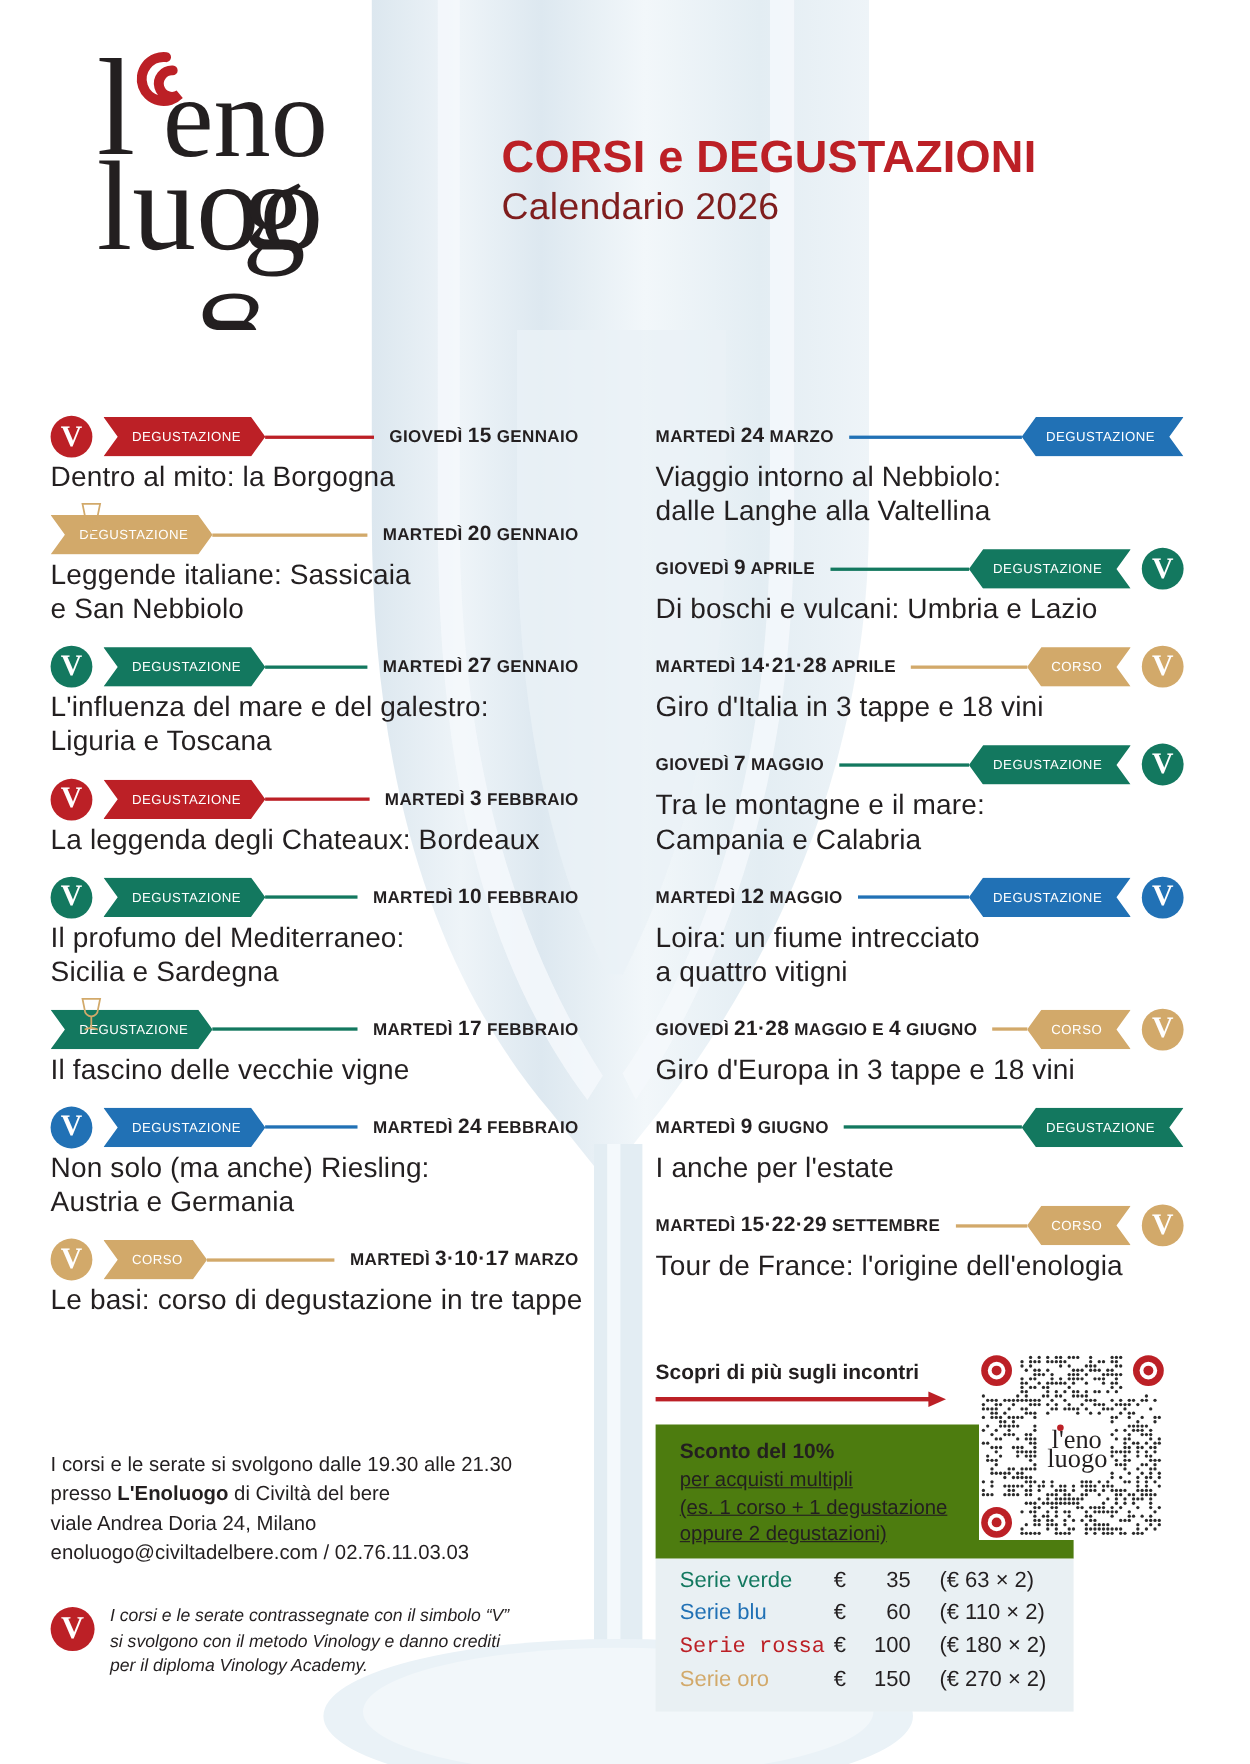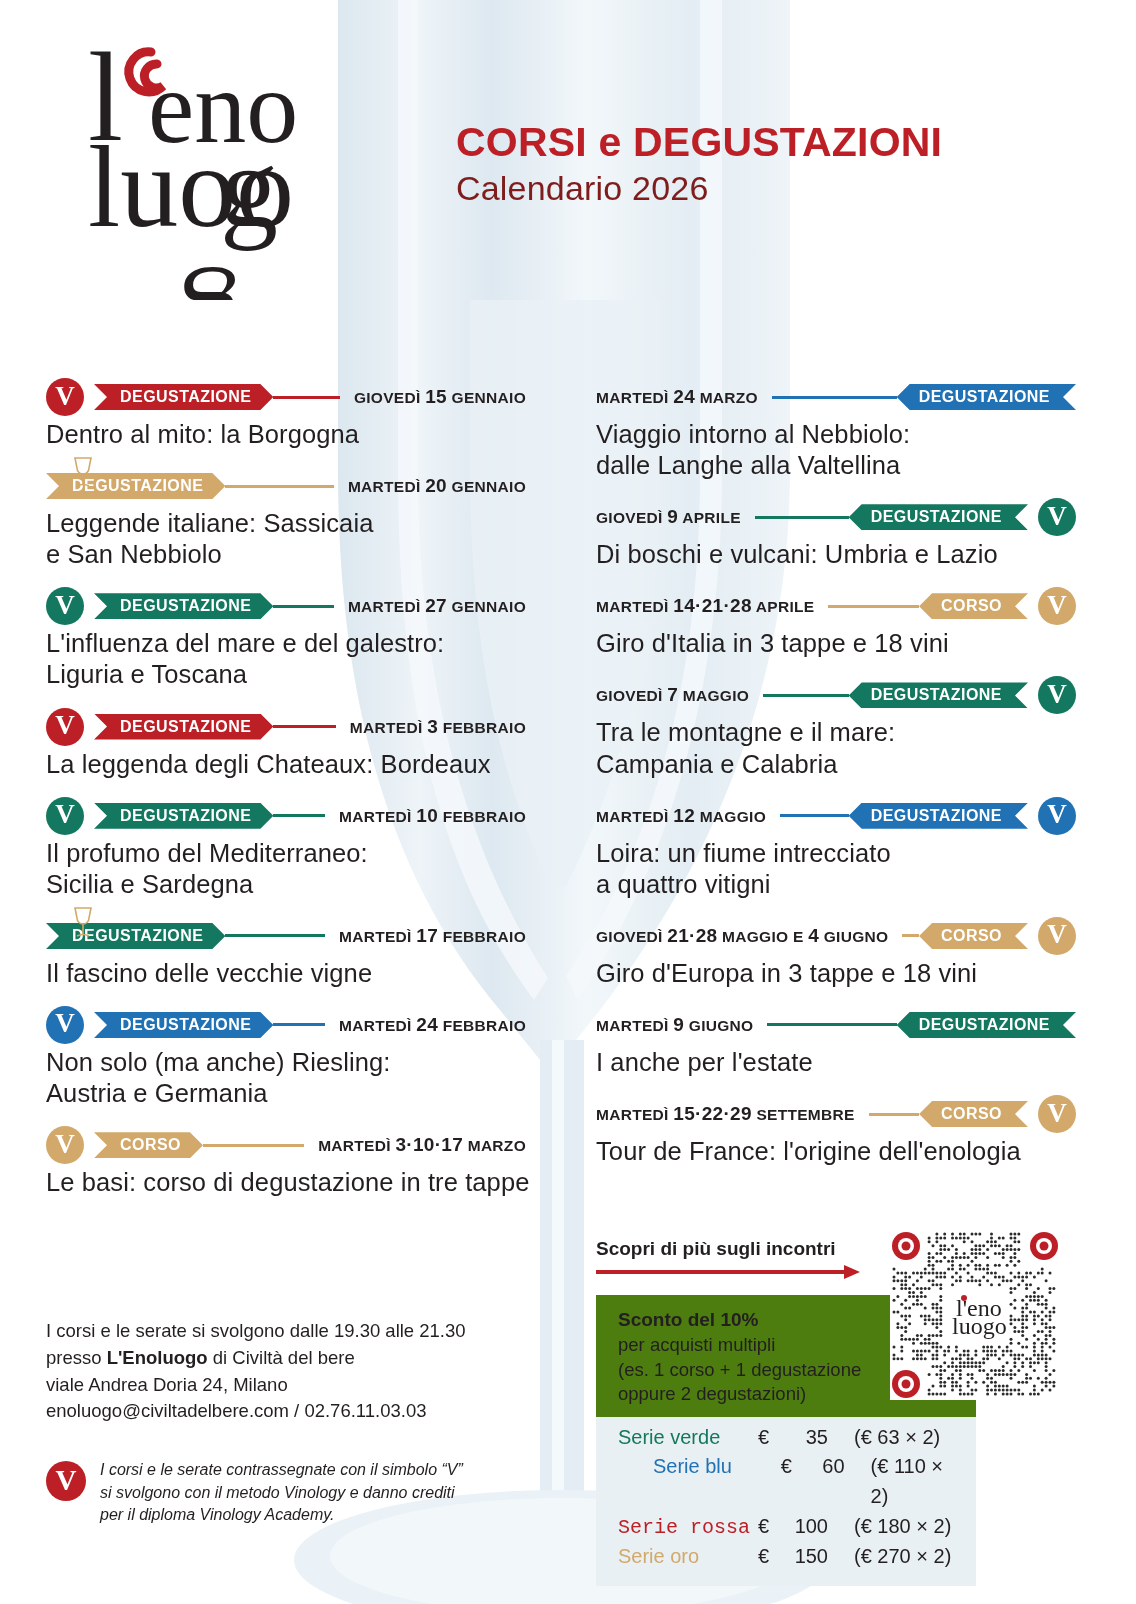--- a/index.html
+++ b/index.html
@@ -42,22 +42,22 @@
     position:relative;
   }
   .vbadge span {
     font-family:"Liberation Serif", serif; font-weight:bold;
     font-size:27px; line-height:1; color:#ffffff;
     position:relative; top:-1px;
   }
 
   
   .ribbon {
-    height:26px; display:flex; align-items:center;
-    color:#fff; font-size:16px; font-weight:bold; letter-spacing:.45px;
+    height:36px; display:flex; align-items:center;
+    color:#fff; font-size:12px; font-weight:normal; letter-spacing:.45px;
     padding:0 22px 0 26px; margin-left:10px;
     clip-path: polygon(0 0, calc(100% - 13px) 0, 100% 50%, calc(100% - 13px) 100%, 0 100%, 13px 50%);
     white-space:nowrap;
   }
   .ehead.rtl .ribbon {
     margin-left:0; margin-right:10px;
     padding:0 26px 0 22px;
     clip-path: polygon(13px 0, 100% 0, calc(100% - 13px) 50%, 100% 100%, 13px 100%, 0 50%);
   }
   
@@ -97,21 +97,21 @@
   .promo-arrow { margin-top:5px; position:relative; height:14px; width:270px; }
   .promo-arrow .shaft { position:absolute; left:0; top:5px; height:4px; width:252px; background:#bc2026; }
   .promo-arrow .tip {
     position:absolute; left:248px; top:0; width:0; height:0;
     border-left:16px solid #bc2026; border-top:7px solid transparent; border-bottom:7px solid transparent;
   }
   .qr { position:absolute; right:6px; top:-8px; width:170px; height:170px; background:#fff; }
 
   .discount { margin-top:16px; width:380px; background:#4d7c0f; padding:14px 18px 10px 22px; }
   .discount .d-title { font-size:19px; font-weight:bold; margin-bottom:2px; }
-  .discount .d-line { font-size:18.5px; line-height:1.33; }
+  .discount .d-line { font-size:18.5px; line-height:1.33;text-decoration:underline; }
 
   .prices { width:380px; background:#e9f0f3; padding:6px 18px 14px 22px; }
   .prow { display:flex; align-items:baseline; font-size:20px; line-height:1.48; }
   .prow .pname { width:140px; }
   .prow .pcur  { width:26px; }
   .prow .pval  { width:70px; text-align:right; padding-right:26px; }
   .prow .palt  { color:#231f20; }
 </style>
 </head>
 <body>
@@ -1035,21 +1035,21 @@
   </div>
 
   <div class="prices" id="pricesBox">
       <div class="prow">
         <div class="pname" style="color: rgb(19, 120, 95);">Serie verde</div>
         <div class="pcur">€</div>
         <div class="pval">35</div>
         <div class="palt">(€  63 × 2)</div>
       </div>
       <div class="prow">
-        <div class="pname" style="color: rgb(33, 113, 181); margin-left: 35px;">Serie blu</div>
+        <div class="pname" style="color: rgb(33, 113, 181);">Serie blu</div>
         <div class="pcur">€</div>
         <div class="pval">60</div>
         <div class="palt">(€ 110 × 2)</div>
       </div>
       <div class="prow">
         <div class="pname" style="color: rgb(188, 32, 38); font-family: Liberation Mono, monospace;">Serie rossa</div>
         <div class="pcur">€</div>
         <div class="pval">100</div>
         <div class="palt">(€ 180 × 2)</div>
       </div>

